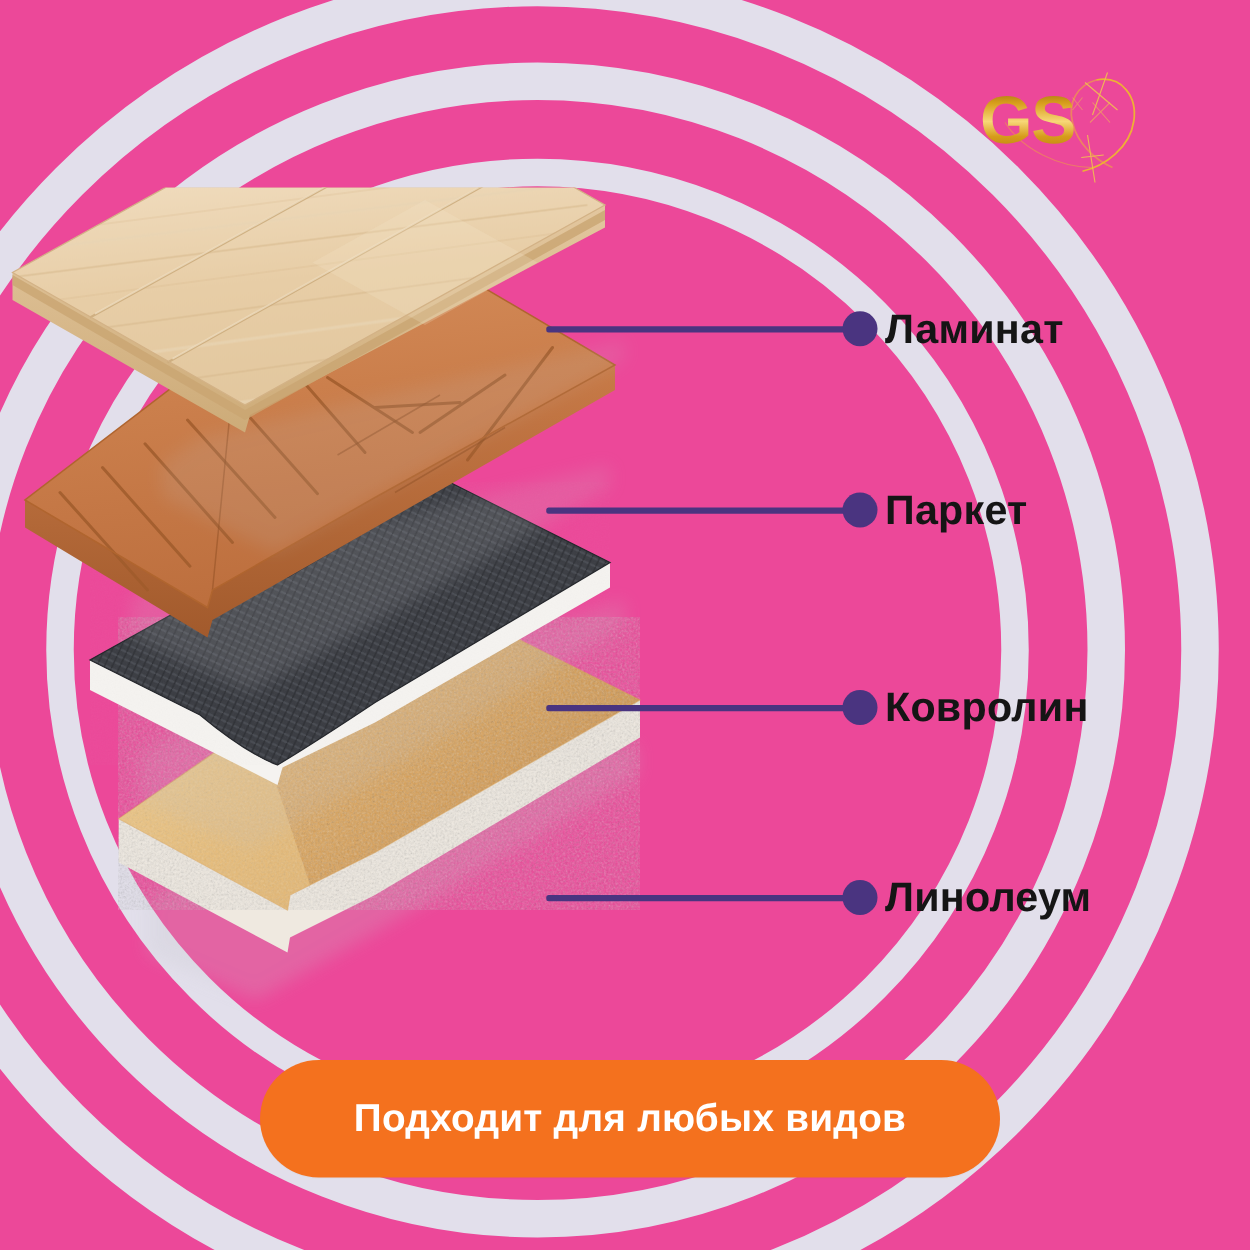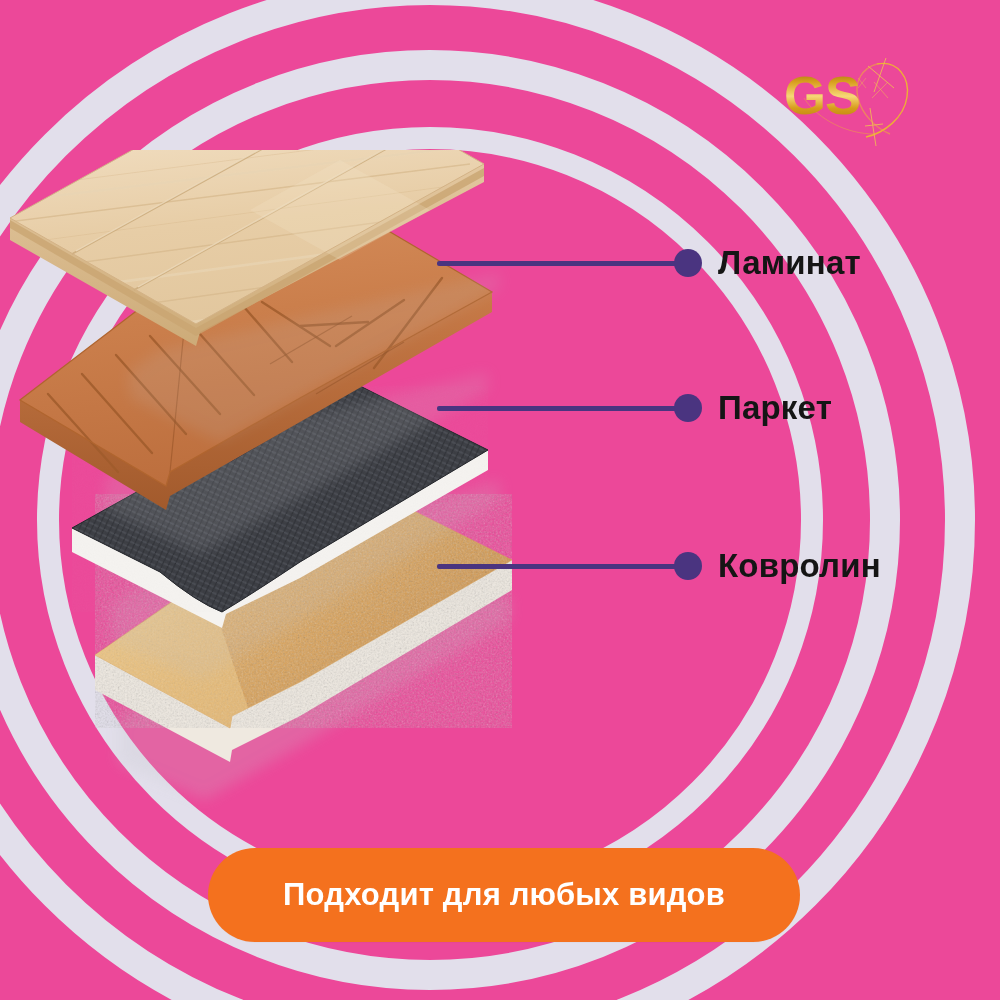--- a/index.html
+++ b/index.html
@@ -26,21 +26,21 @@
   
   .callout{ position:absolute; height:40px; display:flex; align-items:center; }
   .callout .leader{
     height:5px; background:#4a3480; border-radius:2px;
   }
   .callout .knob{
     width:28px; height:28px; border-radius:50%;
     background:#4a3480; flex:0 0 auto; margin-left:-3px;
   }
   .callout .ctext{
-    margin-left:16px; font-size:33px; font-weight:600; color:#151515;
+    margin-left:6px; font-size:33px; font-weight:600; color:#151515;
     letter-spacing:0.2px; white-space:nowrap;
   }
   #c0{ left:437px; top:243px; }
   #c0 .leader{ width:240px; }
   #c1{ left:437px; top:388px;text-align:center; }
   #c1 .leader{ width:240px; }
   #c2{ left:437px; top:546px;justify-content:center; }
   #c2 .leader{ width:240px; }
   #c3{ left:437px; top:698px; }
   #c3 .leader{ width:240px; }
@@ -278,18 +278,23 @@
     <div class="knob"></div>
     <div class="ctext">Паркет</div>
   </div>
 
   <div class="callout" id="c2">
     <div class="leader"></div>
     <div class="knob"></div>
     <div class="ctext">Ковролин</div>
   </div>
 
+  <div class="callout" id="c3">
+    <div class="leader"></div>
+    <div class="knob"></div>
+    <div class="ctext">Линолеум</div>
+  </div>
 
   <div id="banner">
     <div class="bline">Подходит для любых видов</div>
   </div>
 
 </div>
 
 </body></html>

